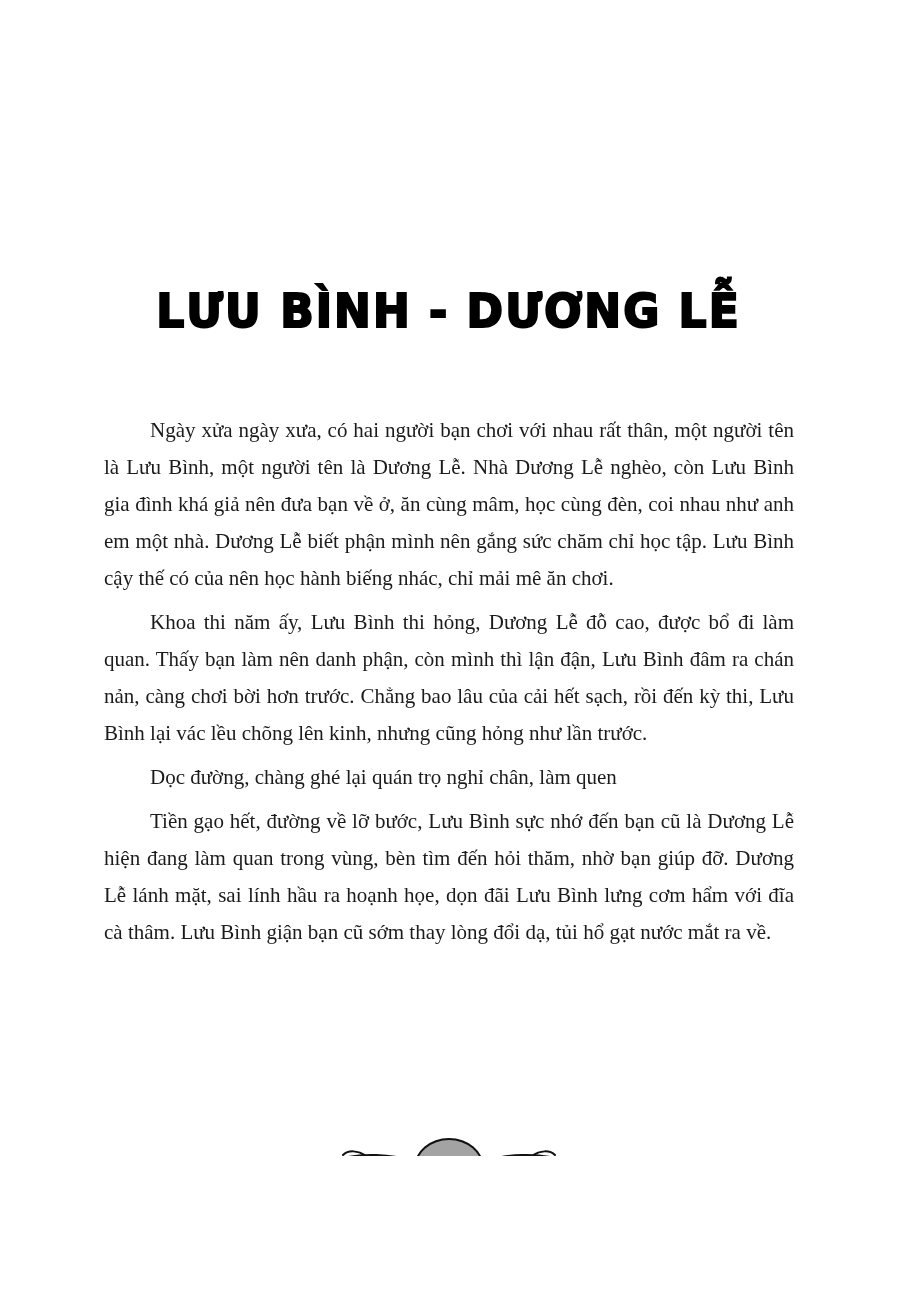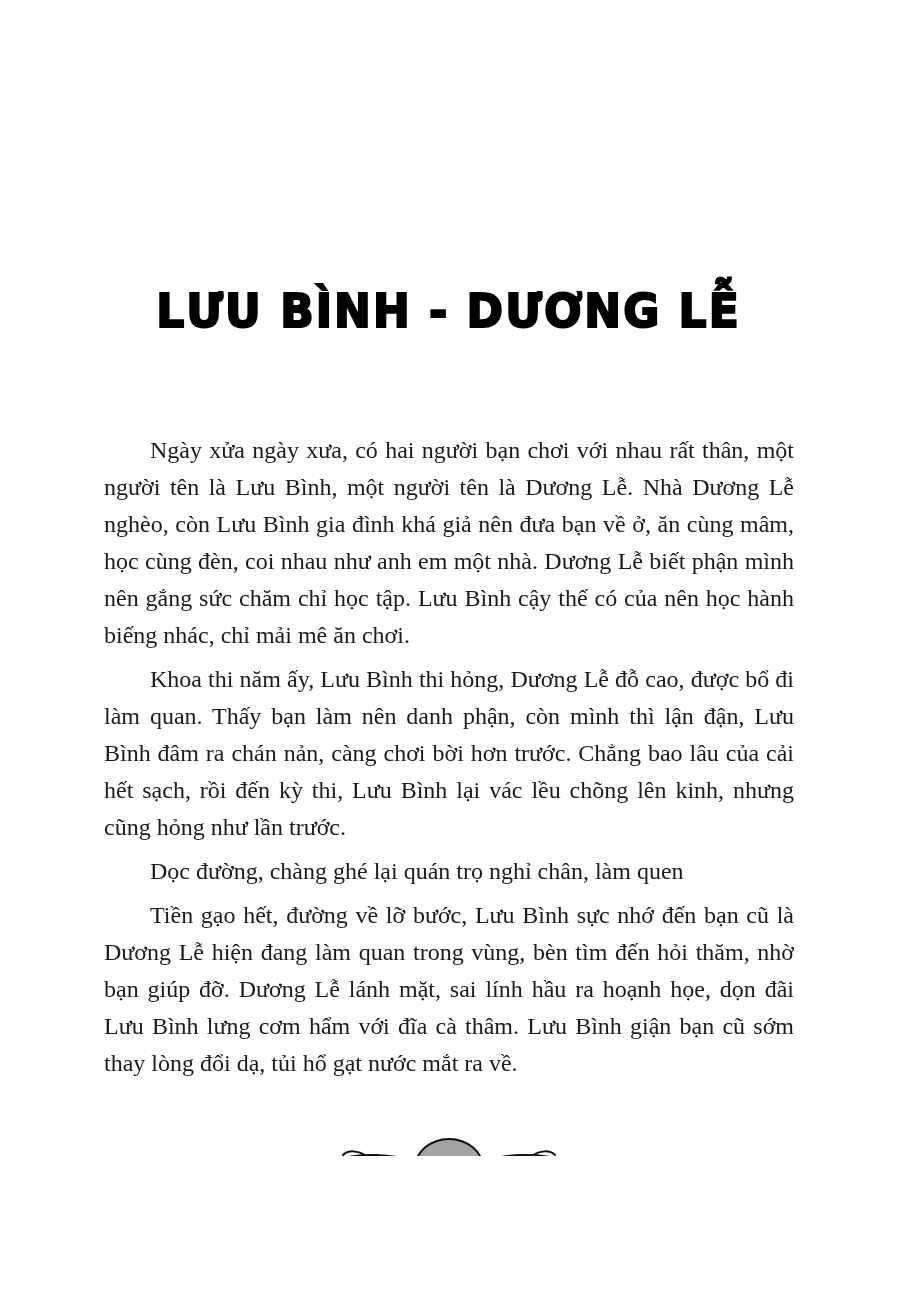--- a/index.html
+++ b/index.html
@@ -26,24 +26,24 @@
     font-family: "DejaVu Sans", sans-serif;
     font-weight: 900;
     font-size: 44px;
     letter-spacing: 2px;
     color: #000000;
     -webkit-text-stroke: 2px #000000;
     transform: scaleY(1.05);
   }
   .content {
     position: absolute;
-    top: 432px;
+    top: 412px;
     left: 104px;
     width: 690px;
-    font-size: 24px;
+    font-size: 21px;
     line-height: 37px;
     text-align: justify;
     color: #1b1b1b;
   }
   .content p {
     margin: 0 0 7px 0;
     text-indent: 46px;
   }
   .footer {
     position: absolute;

